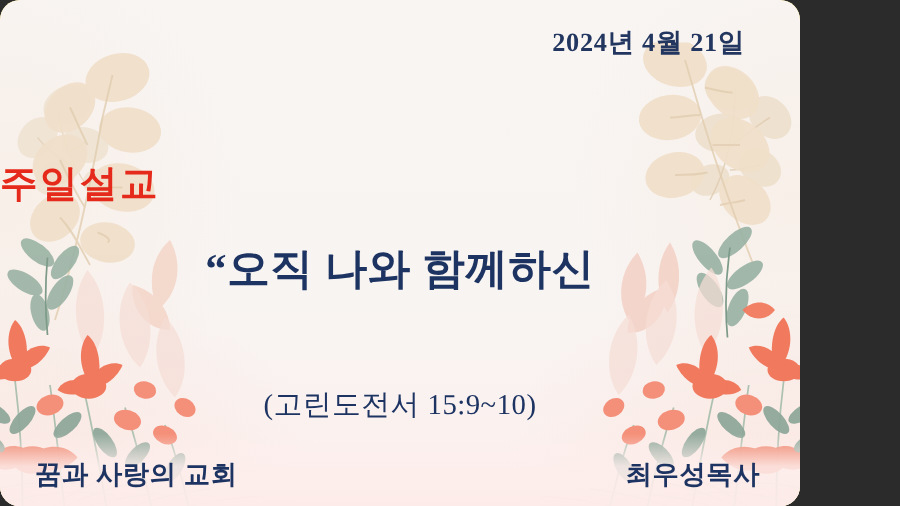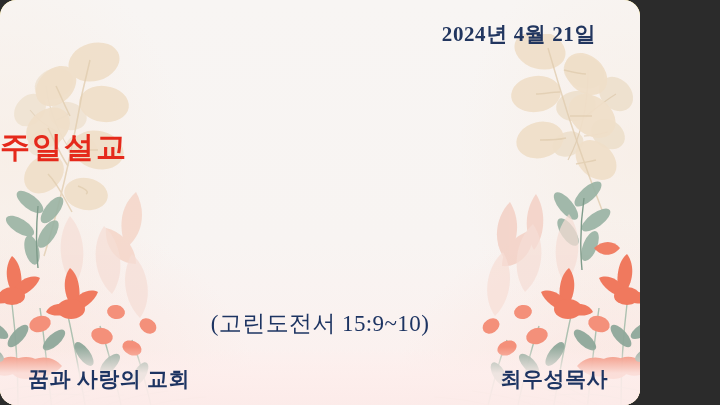--- a/index.html
+++ b/index.html
@@ -361,20 +361,21 @@
     </svg>
   </div>
 
   <div class="bottom-band"></div>
 
   <div class="txt date-line">2024년 4월 21일</div>
 
   <div class="txt sermon-label">주일설교</div>
 
   <div class="txt main-title">
+    <span class="tline">“오직 나와 함께하신</span>
   </div>
 
   <div class="txt scripture">(고린도전서 15:9~10)</div>
 
   <div class="txt church-name">꿈과 사랑의 교회</div>
 
   <div class="txt pastor-name">최우성목사</div>
 
 </div>
 

